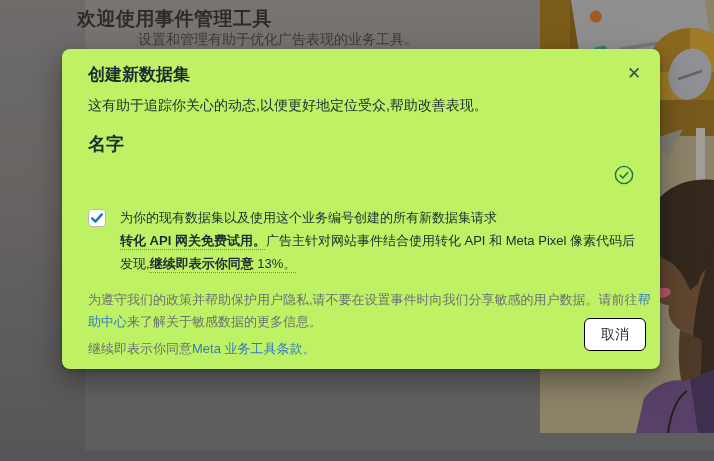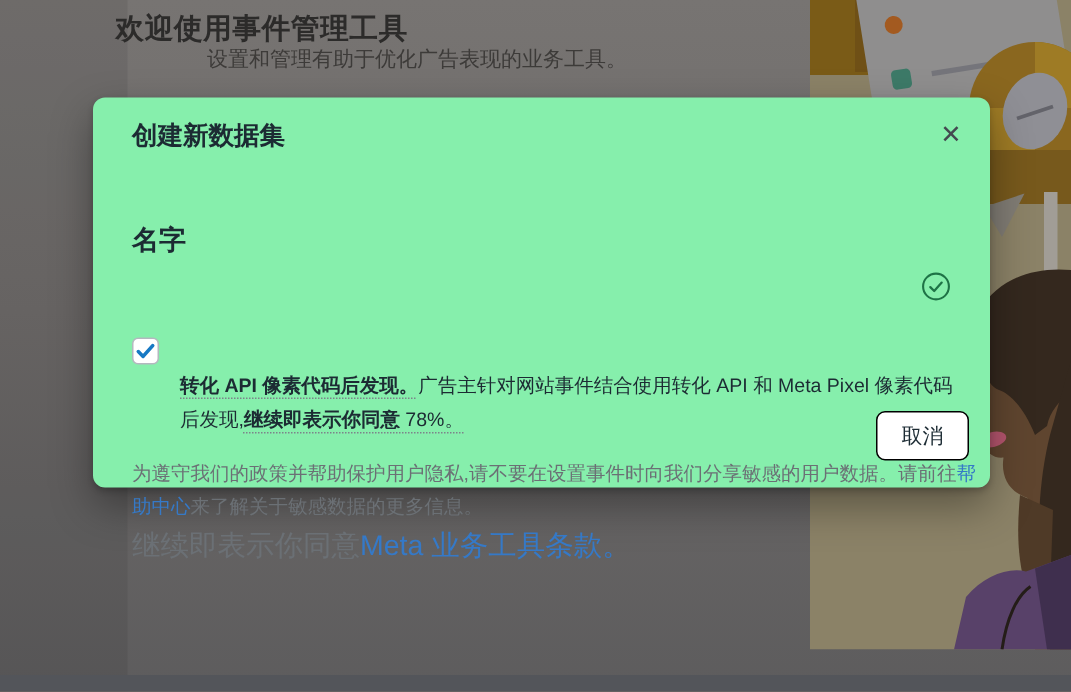--- a/index.html
+++ b/index.html
@@ -13,24 +13,23 @@
   
   .bg { position:absolute; inset:0; background:linear-gradient(180deg,#777472 0%, #6e6b6a 45%, #5d5c5d 100%); }
   .bg-sidebar { position:absolute; left:0; top:0; width:85px; height:100%; background:rgba(0,0,0,0.07); }
   .bg-title { position:absolute; left:77px; top:6px; font-size:19px; font-weight:700; color:#2c2b2a; letter-spacing:.5px; }
   .bg-subtitle { position:absolute; left:110px; top:31px; font-size:14px; color:#3d3b39;margin-left:28px; }
   .bg-illustration { position:absolute; right:0; top:0; width:174px; height:433px; }
   .bg-bottombar { position:absolute; left:0; bottom:0; width:100%; height:11px; background:#53555a; }
 
   
   .modal {
-    position:absolute; left:62px; top:49px; width:598px; height:260px;
-    background:#86efac; border-radius:8px;
+    position:absolute; left:62px; top:49px; width:598px; height:320px;
+    background:#bef264; border-radius:8px;
     box-shadow:0 12px 28px rgba(0,0,0,.35), 0 2px 4px rgba(0,0,0,.2);
-    margin-top:16px;
   }
   .m-title { position:absolute; left:26px; top:14px; font-size:17px; font-weight:700; color:#1c2b33; }
   .m-close {
     position:absolute; right:12px; top:10px; width:28px; height:28px;
     display:flex; align-items:center; justify-content:center;
     color:#444950; font-size:17px; line-height:1; cursor:pointer; border-radius:50%;
   }
   .m-desc { position:absolute; left:26px; top:48px; font-size:14px; color:#1c2b33; }
   .m-label { position:absolute; left:26px; top:83px; font-size:18px; font-weight:700; color:#1c2b33; }
   .m-input {
@@ -52,21 +51,21 @@
   }
   .seg-bold { font-weight:700; }
   .seg-dotted { text-decoration:underline dotted #7d838a 1px; text-underline-offset:3.5px; }
 
   .m-policy {
     position:absolute; left:26px; top:240px; width:574px;
     font-size:13px; line-height:22px; color:#6b7075;
   }
   .m-terms {
     position:absolute; left:26px; top:289px; width:574px;
-    font-size:19px; line-height:22px; color:#6b7075;
+    font-size:13px; line-height:22px; color:#6b7075;
   }
   .seg-link { color:#3579c7; cursor:pointer; }
 
   .m-footer { position:absolute; right:14px; bottom:18px; display:flex; gap:9px; }
   .btn {
     height:33px; padding:0 16px; border-radius:6px; font-size:14px; font-weight:500;
     display:flex; align-items:center; justify-content:center; cursor:pointer;
     font-family:"Liberation Sans","DejaVu Sans",sans-serif;
   }
   .btn-cancel { background:#fff; border:1px solid #000000; color:#1c2b33; }
@@ -114,33 +113,34 @@
     </g>
   </svg>
 
   <div class="bg-bottombar"></div>
 </div>
 
 <div class="modal">
   <div class="m-title">创建新数据集</div>
   <div class="m-close">✕</div>
 
+  <div class="m-desc">这有助于追踪你关心的动态,以便更好地定位受众,帮助改善表现。</div>
 
   <div class="m-label">名字</div>
   <svg class="m-input-check" viewBox="0 0 20 20">
     <circle cx="10" cy="10" r="8.6" fill="none" stroke="#1e7346" stroke-width="1.4"></circle>
     <path d="M6.2,10.4 L8.8,13 L13.8,7.4" fill="none" stroke="#1e7346" stroke-width="1.5" stroke-linecap="round" stroke-linejoin="round"></path>
   </svg>
 
   <div class="m-checkbox">
     <svg width="14" height="14" viewBox="0 0 14 14">
       <path d="M2.2,7.4 L5.4,10.6 L11.8,3.4" fill="none" stroke="#1779c4" stroke-width="2.4" stroke-linecap="round" stroke-linejoin="round"></path>
     </svg>
   </div>
-  <div class="m-cb-text"><br><span class="seg-bold seg-dotted">转化 API 像素代码后发现。</span><span>广告主针对网站事件结合使用转化 API 和 Meta Pixel 像素代码后发现,</span><span class="seg-bold seg-dotted">继续即表示你同意</span><span class="seg-dotted"> 78%。</span></div>
+  <div class="m-cb-text"><span>为你的现有数据集以及使用这个业务编号创建的所有新数据集请求</span><br><span class="seg-bold seg-dotted">转化 API 网关免费试用。</span><span>广告主针对网站事件结合使用转化 API 和 Meta Pixel 像素代码后发现,</span><span class="seg-bold seg-dotted">继续即表示你同意</span><span class="seg-dotted"> 13%。</span></div>
 
   <div class="m-policy"><span>为遵守我们的政策并帮助保护用户隐私,请不要在设置事件时向我们分享敏感的用户数据。请前往</span><span class="seg-link">帮助中心</span><span>来了解关于敏感数据的更多信息。</span></div>
   <div class="m-terms"><span>继续即表示你同意</span><span class="seg-link">Meta 业务工具条款。</span></div>
 
   <div class="m-footer">
     <div class="btn btn-cancel">取消</div>
   </div>
 </div>
 
 </body></html>

